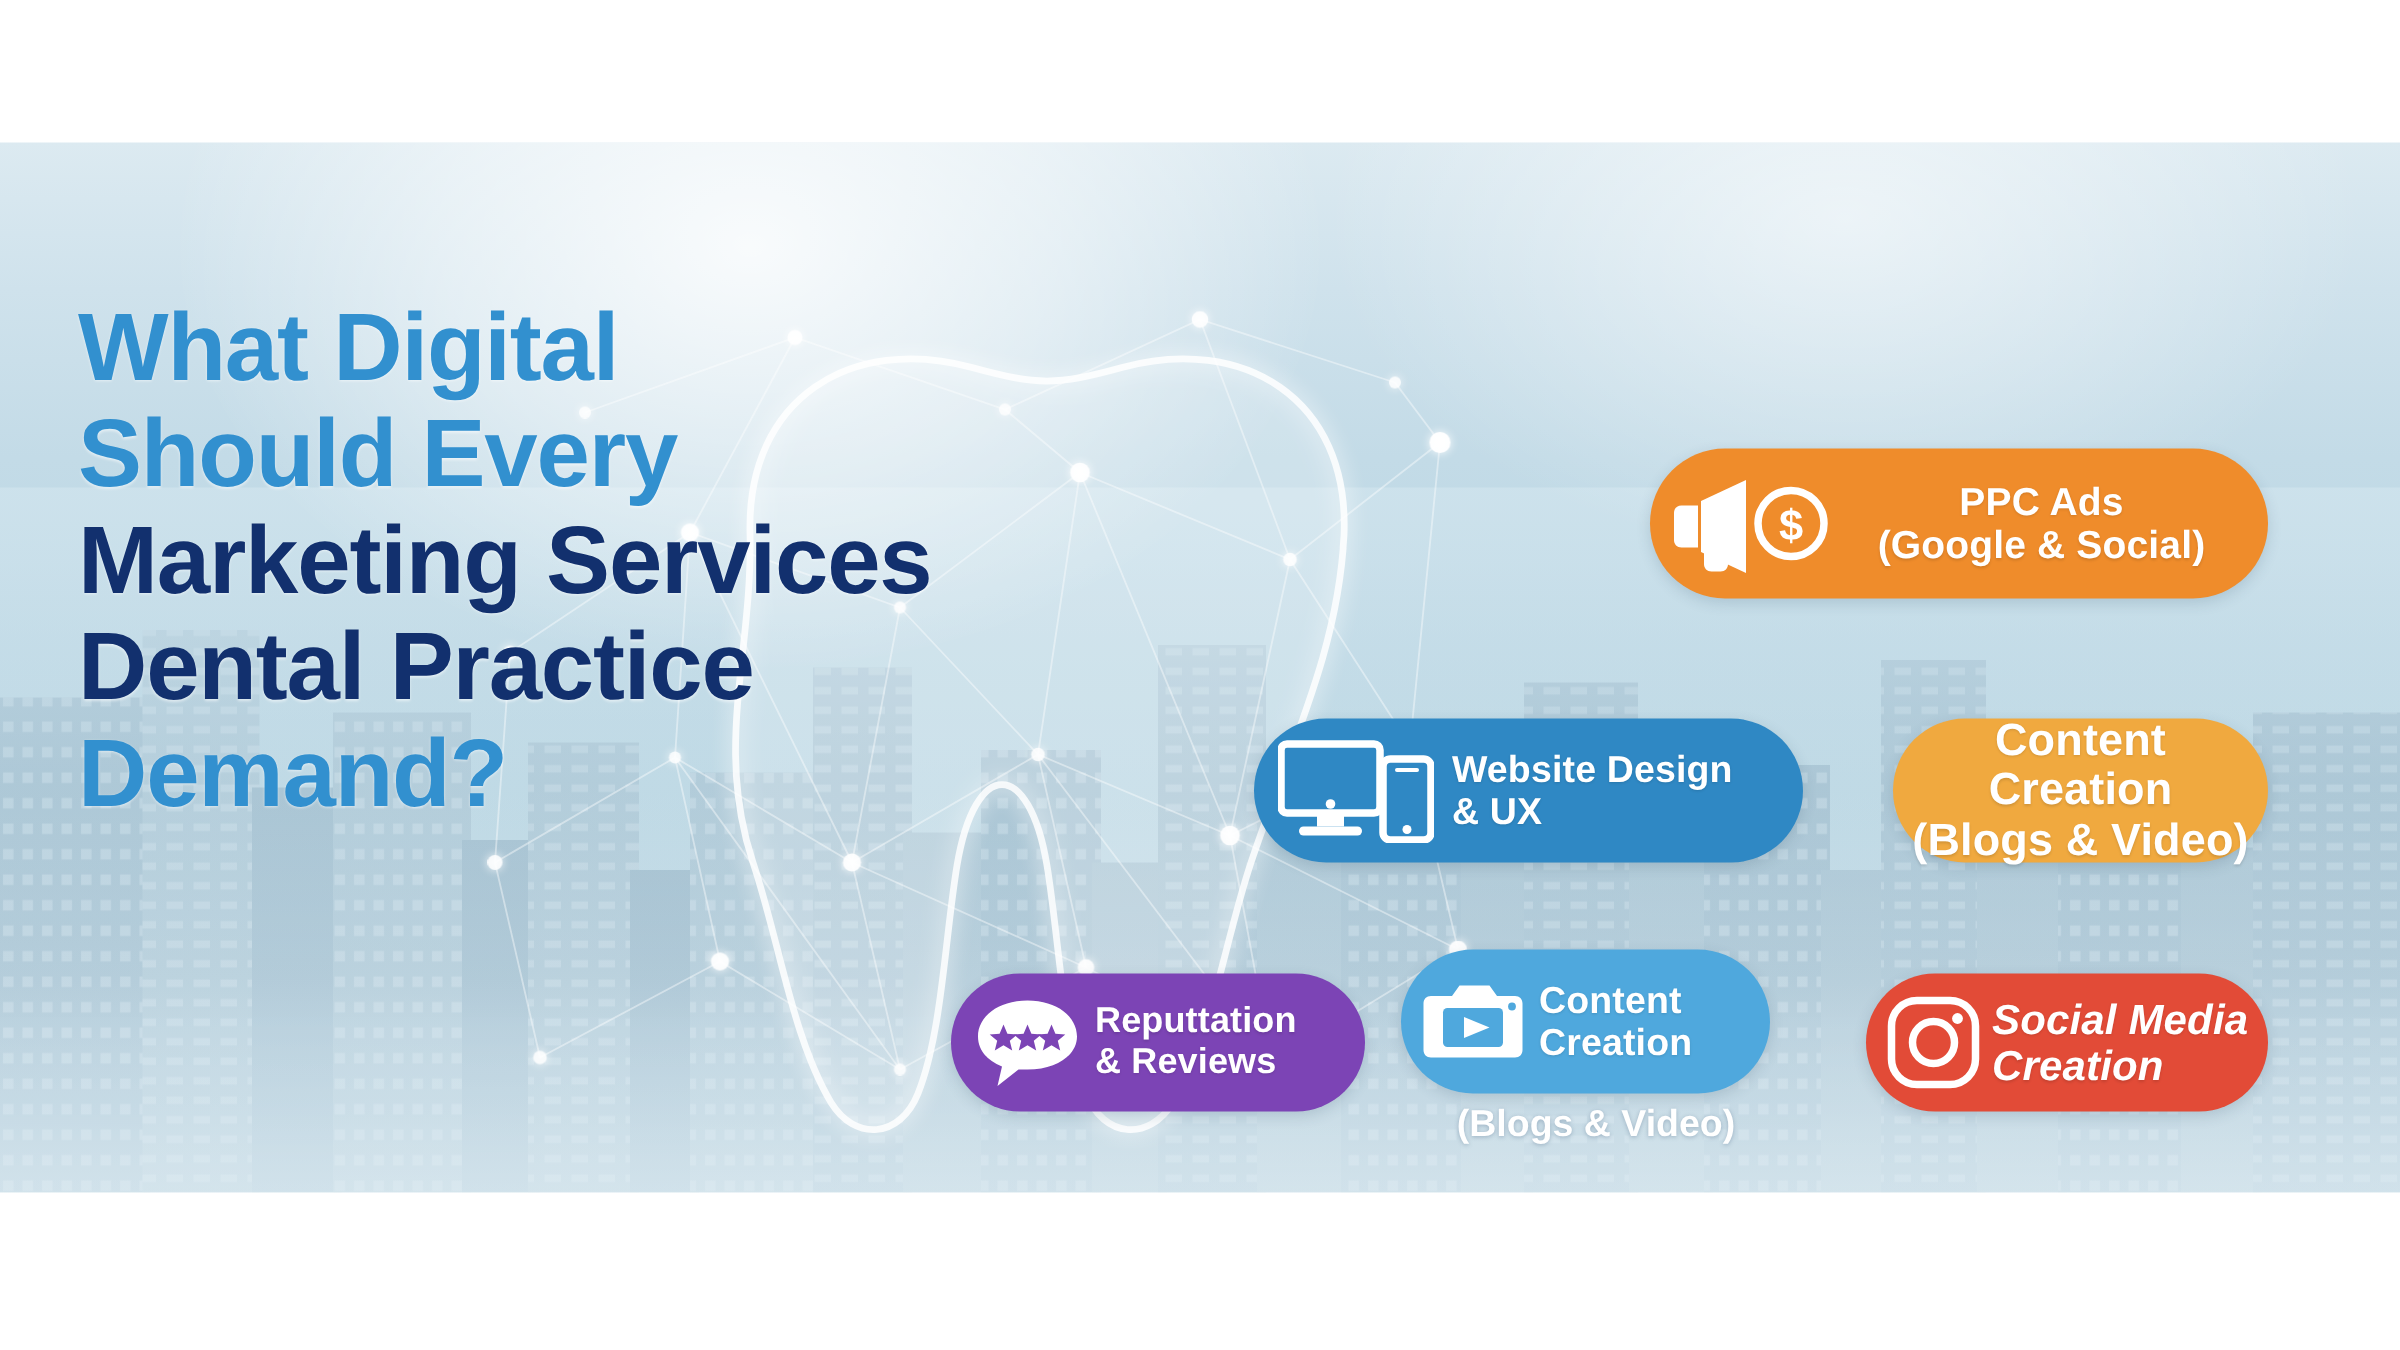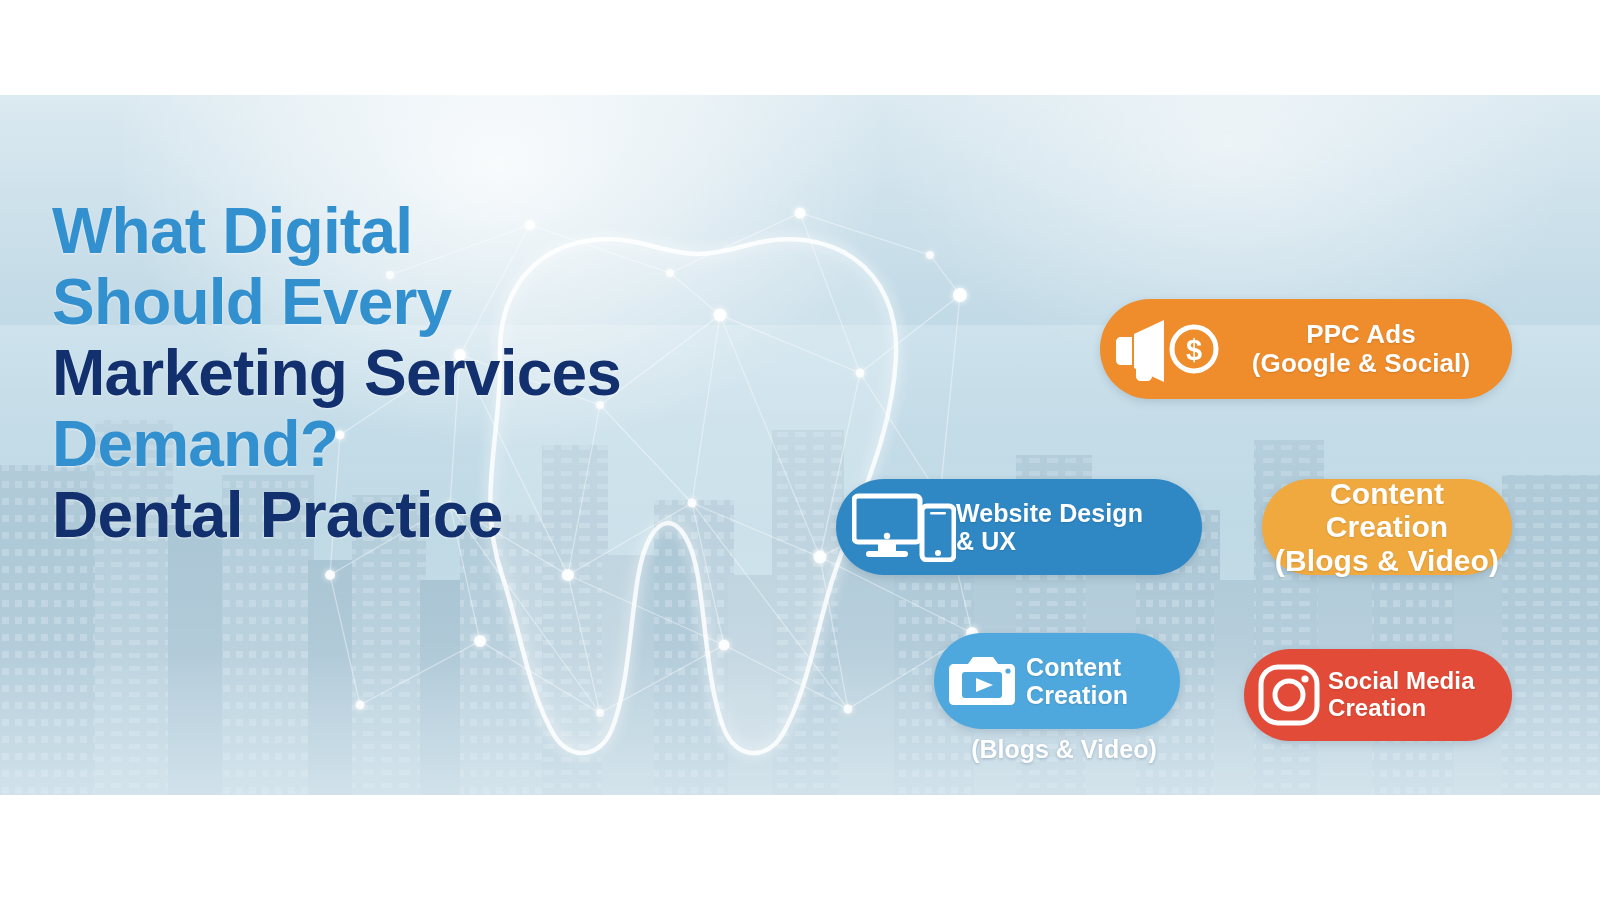--- a/index.html
+++ b/index.html
@@ -148,21 +148,21 @@
     background: #ef8c2b;
     padding: 0 14px 0 12px;
   }
   #pill-ppc .pill-text { font-size: 26px; }
 
   #pill-web {
     left: 836px; top: 384px; width: 366px; height: 96px;
     background: #2f88c4;
     padding: 0 14px 0 16px;
   }
-  #pill-web .pill-text { font-size: 25px; text-align: left; }
+  #pill-web .pill-text { font-size: 25px; text-align: left; padding-left: 12px; }
 
   #pill-content-right {
     left: 1262px; top: 384px; width: 250px; height: 96px;
     background: #f0a93f;
     padding: 0 10px;
   }
   #pill-content-right .pill-text { font-size: 30px; }
 
   #pill-reputation {
     left: 634px; top: 554px; width: 276px; height: 92px;
@@ -190,21 +190,21 @@
     color: #ffffff;
     text-shadow: 0 1px 3px rgba(60,90,120,.35);
     white-space: nowrap;
   }
 
   #pill-social {
     left: 1244px; top: 554px; width: 268px; height: 92px;
     background: #e24b37;
     padding: 0 10px 0 12px;
   }
-  #pill-social .pill-text { font-size: 24px; text-align: left; padding-left: 6px; }
+  #pill-social .pill-text { font-size: 28px; text-align: left; padding-left: 6px; font-style: italic; }
 
   .ico { display: block; }
 </style>
 </head>
 <body>
 
 <div id="stage">
 
   <div id="banner">
 
@@ -354,22 +354,22 @@
                C330 520, 328 584, 312 624
                C300 654, 270 656, 254 630
                C228 586, 220 524, 202 470
                C176 392, 202 330, 200 250 Z" fill="rgba(255,255,255,.12)" stroke="#ffffff" stroke-width="4.5" stroke-linejoin="round" opacity=".88" filter="url(#softglow)"></path>
     </svg>
 
     <div id="headline">
       <span class="hl light">What Digital</span>
       <span class="hl light">Should Every</span>
       <span class="hl dark">Marketing Services</span>
+      <span class="hl dark">Dental Practice</span>
       <span class="hl light">Demand?</span>
-      <span class="hl dark">Dental Practice</span>
     </div>
 
 
     <div class="pill" id="pill-ppc">
       <span class="pill-icon">
         <svg class="ico" width="112" height="66" viewBox="0 0 112 66">
           <path d="M4 26 L4 44 C4 47 6 49 9 49 L20 49 L20 21 L9 21 C6 21 4 23 4 26 Z" fill="#ffffff"></path>
           <path d="M22 18 L52 4 L52 66 L22 52 Z" fill="#ffffff"></path>
           <path d="M24 50 L24 60 C24 63 26 65 29 65 L35 65 C38 65 40 63 40 60 L40 57 Z" fill="#ffffff"></path>
           <circle cx="82" cy="33" r="22" fill="none" stroke="#ffffff" stroke-width="5"></circle>
@@ -400,20 +400,37 @@
       </span>
     </div>
 
     <div class="pill" id="pill-content-right">
       <span class="pill-text">
         <span>Content Creation</span>
         <span class="l2">(Blogs &amp; Video)</span>
       </span>
     </div>
 
+    <div class="pill" id="pill-reputation">
+      <span class="pill-icon">
+        <svg class="ico" width="74" height="66" viewBox="0 0 74 66">
+          <path d="M37 5 C17 5 4 16 4 29 C4 38 10 45 20 49 L17 62 L31 51
+                   C33 51 35 51 37 51 C57 51 70 41 70 29 C70 16 57 5 37 5 Z" fill="#ffffff"></path>
+          <g fill="#7c44b5">
+            <polygon points="21,21 23.6,27.1 30.2,27.6 25.2,31.9 26.8,38.3 21,34.8 15.2,38.3 16.8,31.9 11.8,27.6 18.4,27.1"></polygon>
+            <polygon points="37,21 39.6,27.1 46.2,27.6 41.2,31.9 42.8,38.3 37,34.8 31.2,38.3 32.8,31.9 27.8,27.6 34.4,27.1"></polygon>
+            <polygon points="53,21 55.6,27.1 62.2,27.6 57.2,31.9 58.8,38.3 53,34.8 47.2,38.3 48.8,31.9 43.8,27.6 50.4,27.1"></polygon>
+          </g>
+        </svg>
+      </span>
+      <span class="pill-text">
+        <span>Reputtation</span>
+        <span class="l2">&amp; Reviews</span>
+      </span>
+    </div>
 
     <div class="pill" id="pill-content-mid">
       <span class="pill-icon">
         <svg class="ico" width="70" height="62" viewBox="0 0 70 62">
           <path d="M6 14 L20 14 L25 7 L45 7 L50 14 L62 14 C65 14 67 16 67 19
                    L67 50 C67 53 65 55 62 55 L6 55 C3 55 1 53 1 50 L1 19 C1 16 3 14 6 14 Z" fill="#ffffff"></path>
           <rect x="14" y="22" width="40" height="26" rx="3" fill="#4fa8dd"></rect>
           <polygon points="28,28 45,35 28,42" fill="#ffffff"></polygon>
           <circle cx="60" cy="21" r="2.6" fill="#4fa8dd"></circle>
         </svg>

